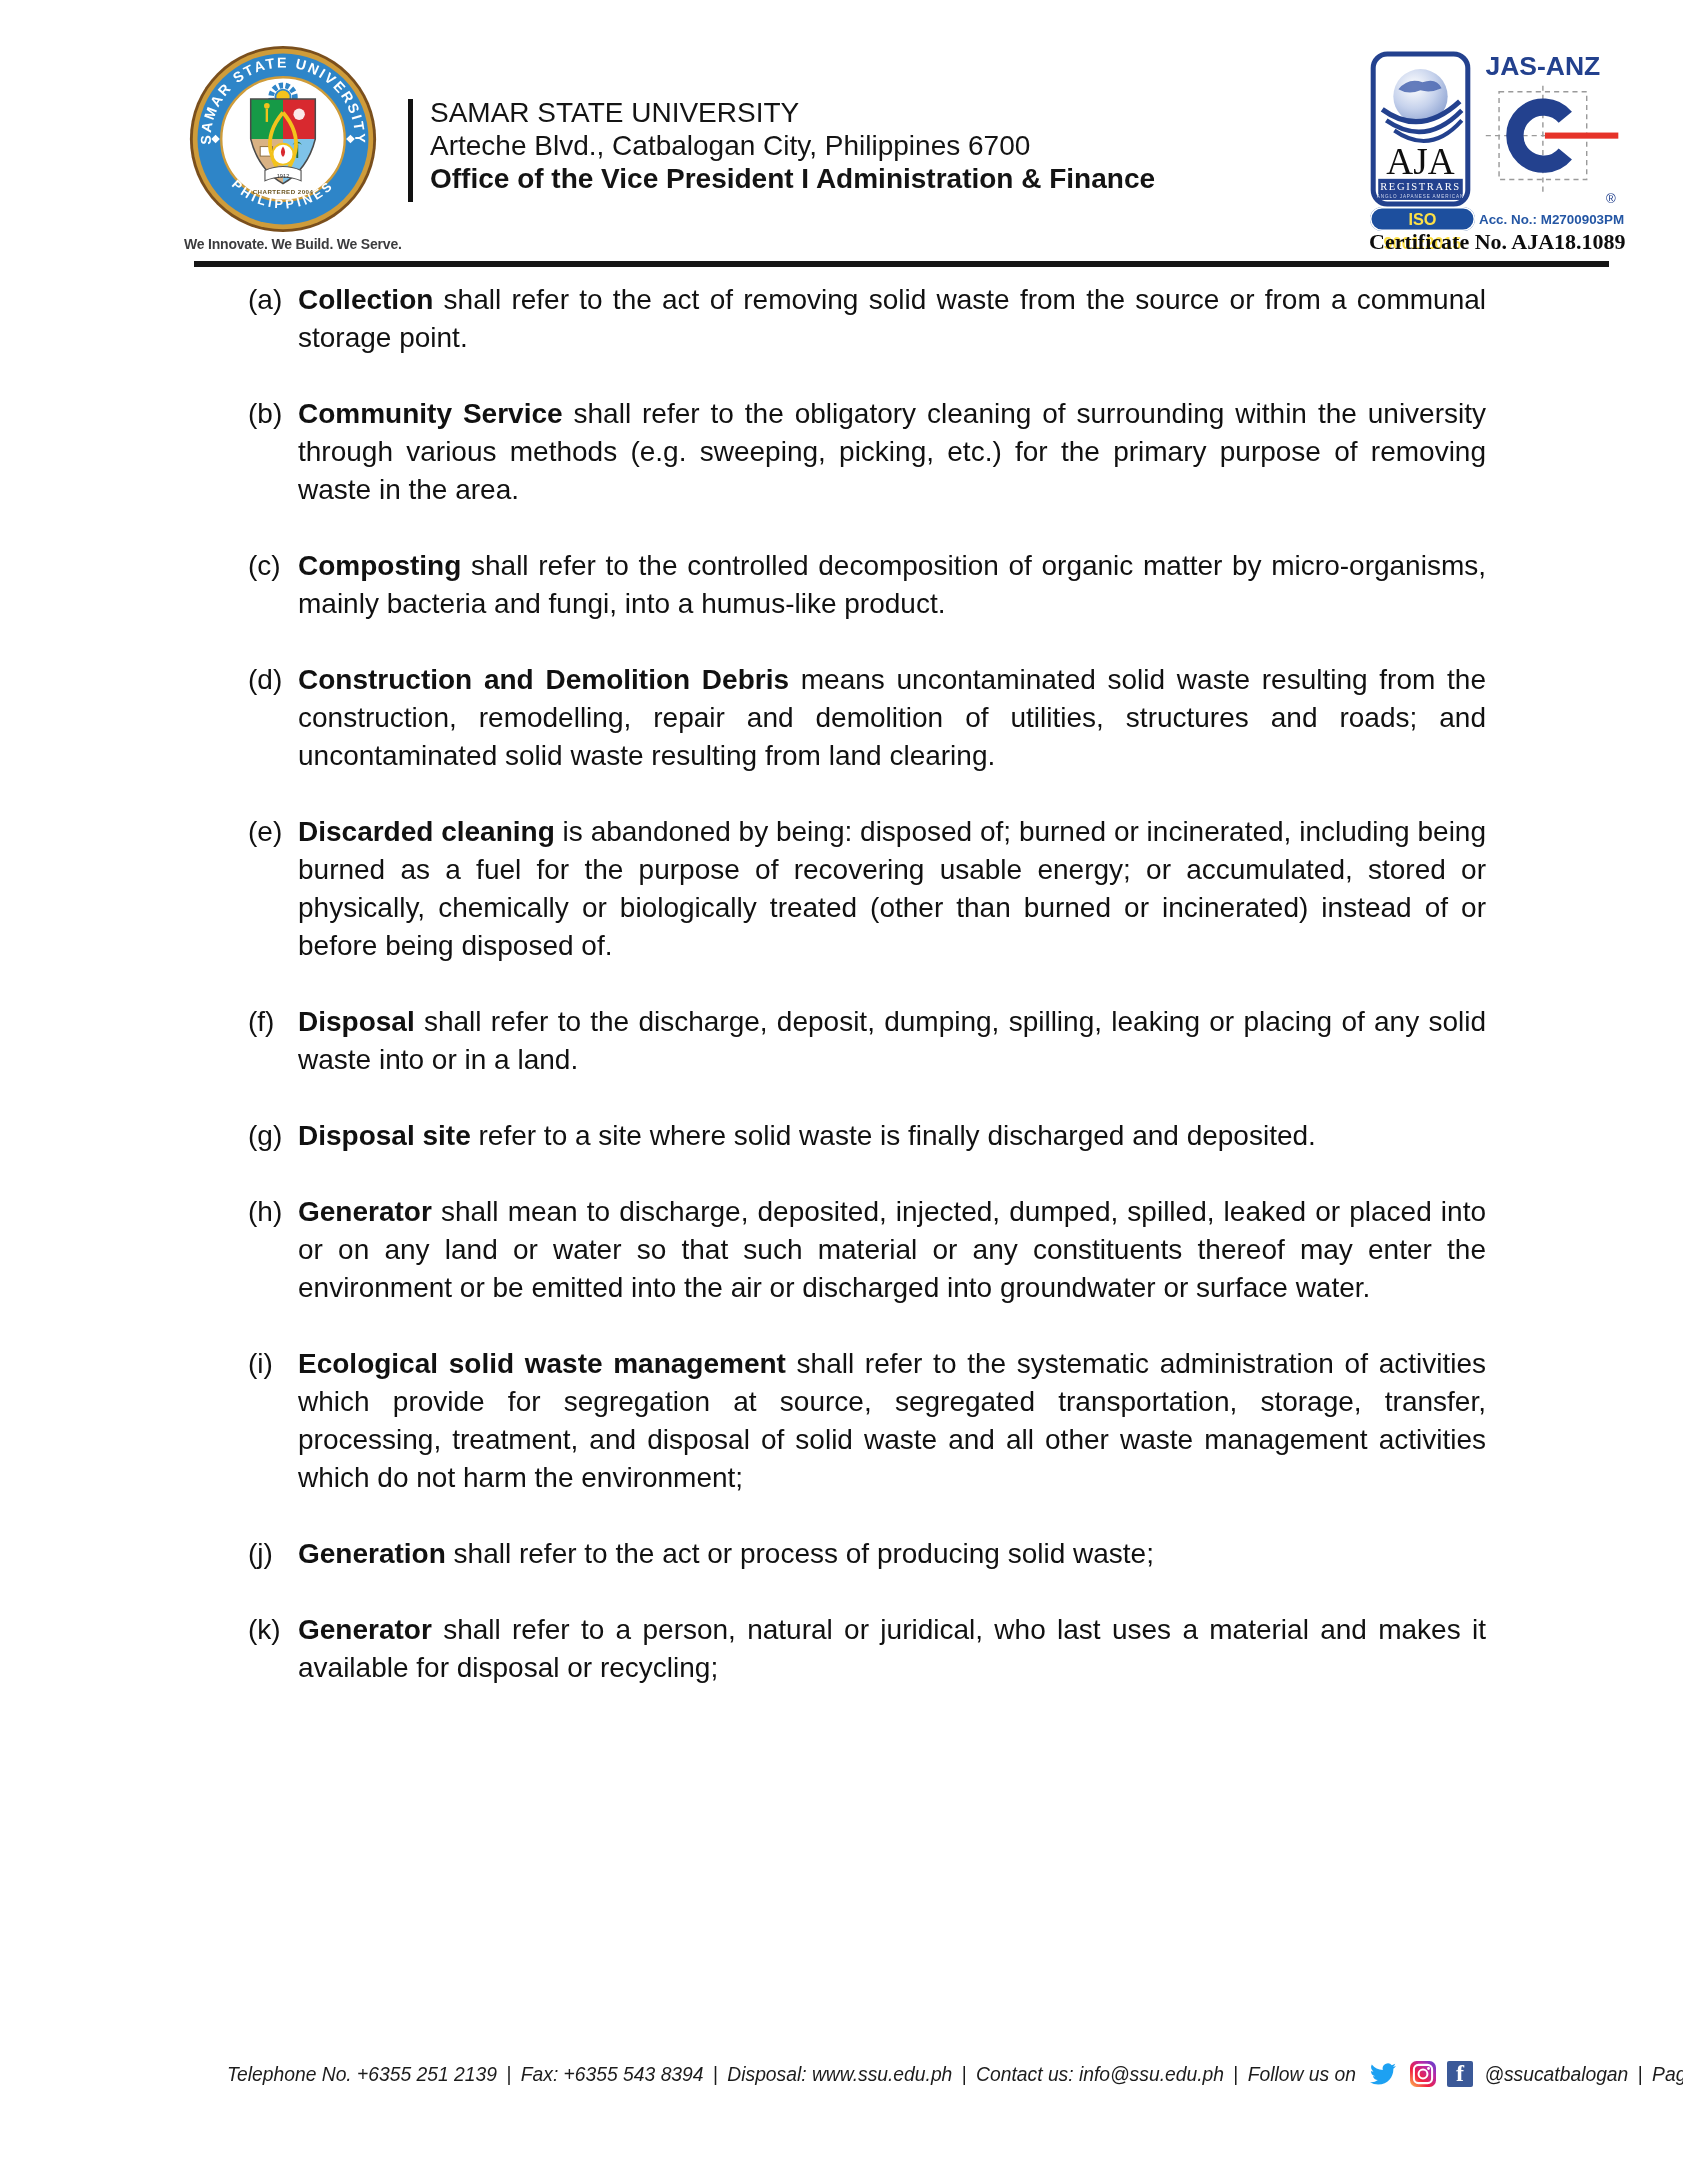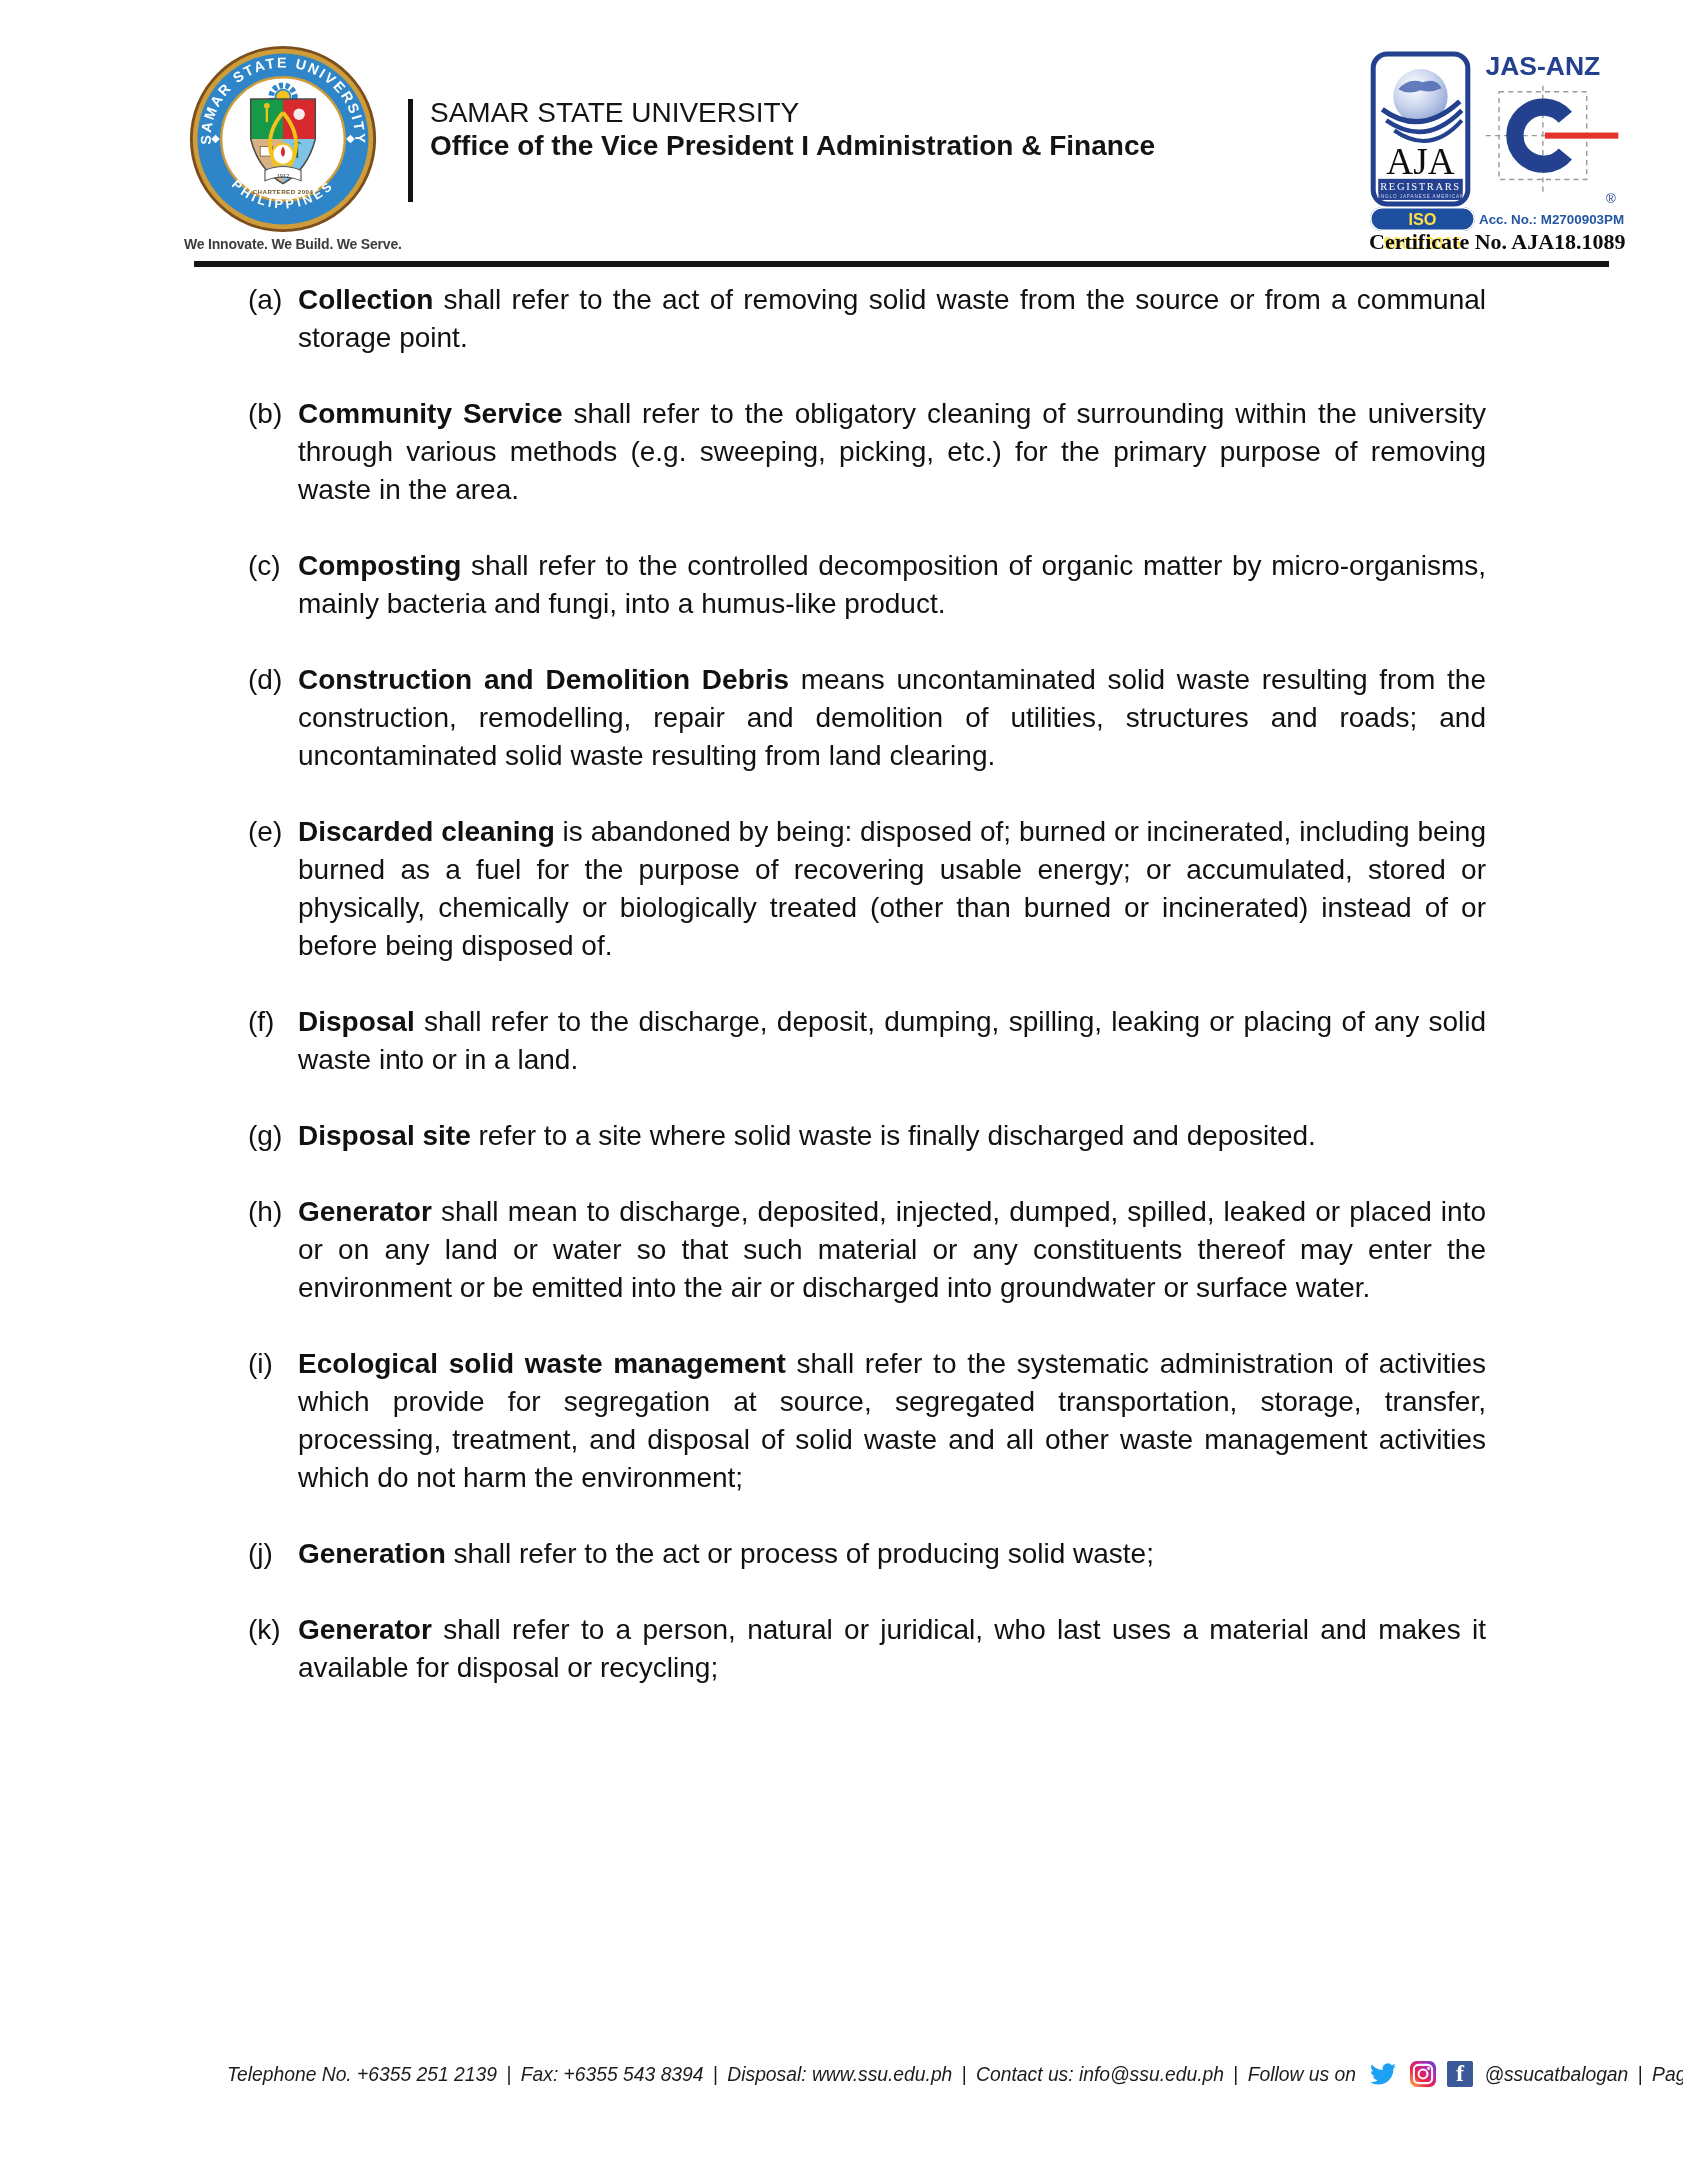--- a/index.html
+++ b/index.html
@@ -80,20 +80,21 @@
     <text x="100" y="141.5" font-size="6" text-anchor="middle" fill="#333">1912</text>
     <text x="100" y="158" font-size="6.5" font-weight="bold" text-anchor="middle" fill="#6b5520" letter-spacing="0.5">CHARTERED 2004</text>
   </svg>
 
   <div class="tagline">We Innovate. We Build. We Serve.</div>
 
   <div class="vbar"></div>
 
   <div class="head-text">
     <div>SAMAR STATE UNIVERSITY</div>
+    <div>Arteche Blvd., Catbalogan City, Philippines 6700</div>
     <div class="office">Office of the Vice President I Administration &amp; Finance</div>
   </div>
 
   <svg class="aja" viewBox="0 0 100 155">
     <defs>
       <radialGradient id="gb" cx="38%" cy="32%" r="75%">
         <stop offset="0%" stop-color="#ffffff"></stop>
         <stop offset="55%" stop-color="#c6d2ec"></stop>
         <stop offset="100%" stop-color="#8aa0d0"></stop>
       </radialGradient>

